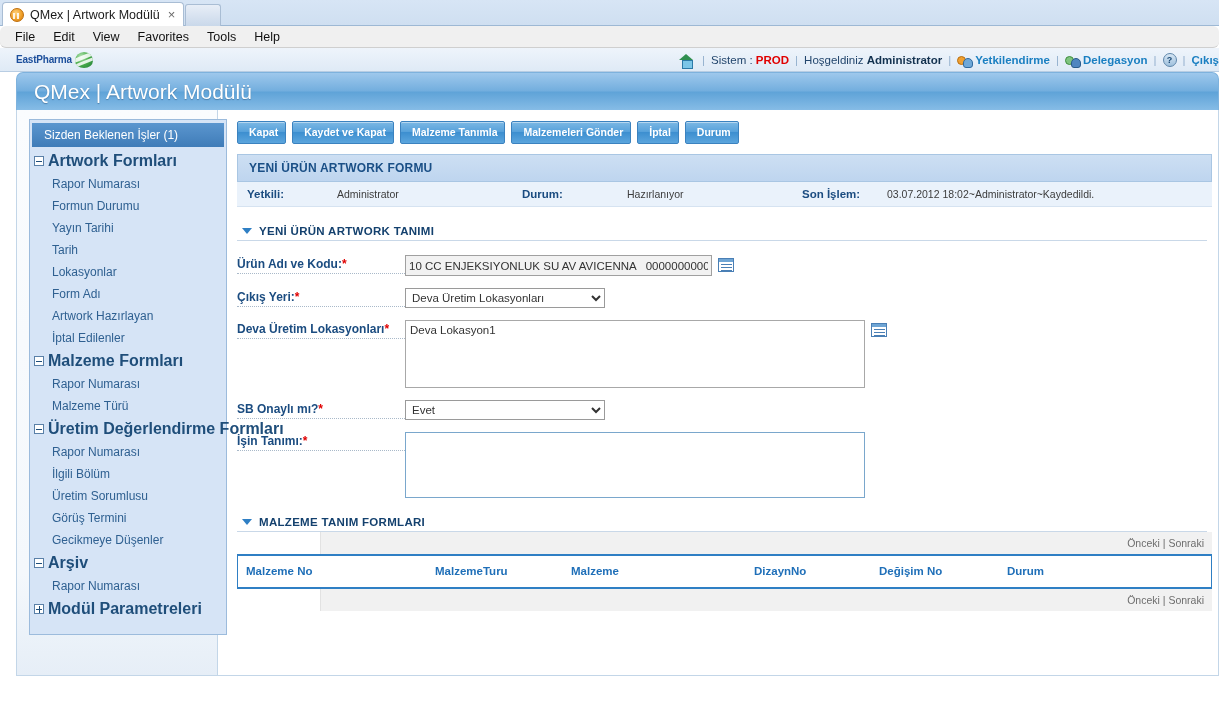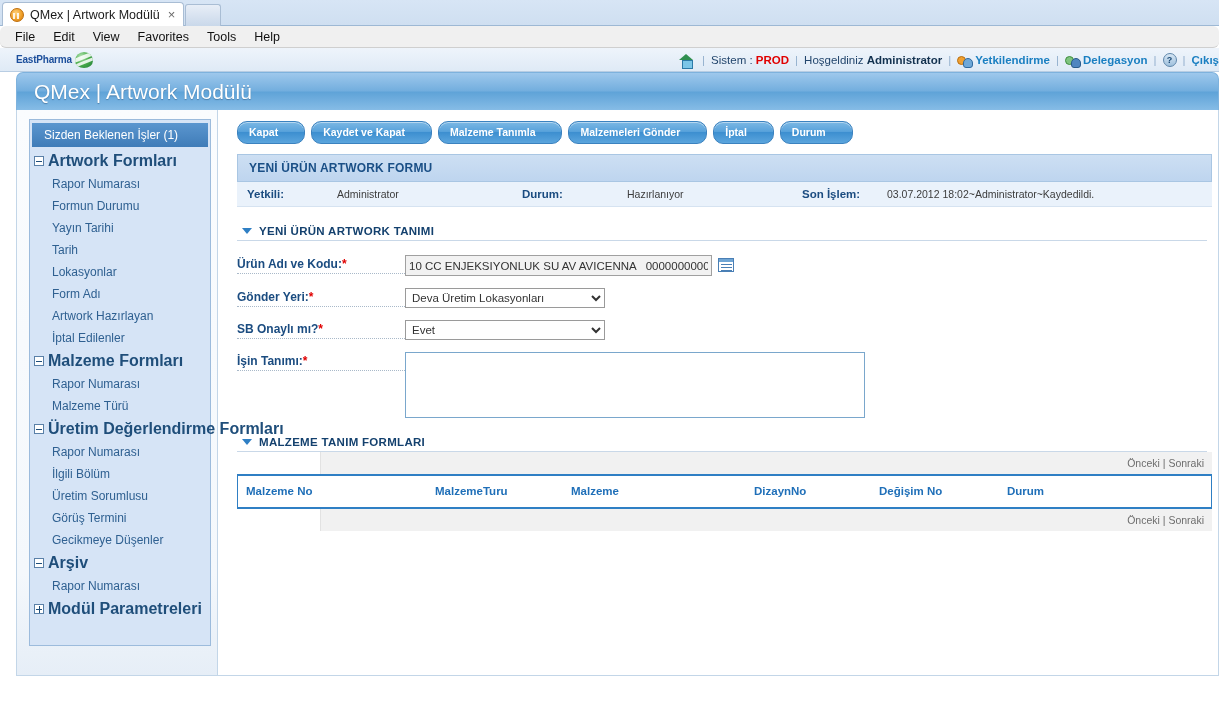--- a/index.html
+++ b/index.html
@@ -180,24 +180,24 @@
 
   
   .sidebar {
     width: 201px;
     flex: 0 0 201px;
     background: linear-gradient(to bottom, #fafcfe 0%, #f4f8fc 82%, #e6eef7 100%);
     border-right: 1px solid #c3d6e8;
     padding: 9px 0 0 12px;
   }
   .nav-panel {
-    width: 182px;
+    width: 198px;
     background: #d6e4f6;
     border: 1px solid #9cbbdc;
-    padding: 3px 0 24px 0;
+    padding: 3px 0 13px 0;
   }
   .nav-top {
     background: linear-gradient(to bottom, #5b96cf, #3f7cb8);
     color: #ffffff;
     font-size: 12px;
     padding: 5px 0 5px 12px;
     margin: 0 2px 2px 2px;
   }
   .nav-group {
     font-size: 16px; font-weight: bold; color: #1f4e7a;
@@ -229,25 +229,25 @@
     padding: 11px 0 0 19px;
     position: relative;
     overflow: hidden;
   }
 
   
   .toolbar { display: flex; gap: 6px; margin-bottom: 10px; }
   .btn {
     background: linear-gradient(to bottom, #7cb8e4 0%, #58a2db 45%, #3d8fd0 50%, #5ba5dd 100%);
     border: 1px solid #3b82bf;
-    border-radius: 10px;
+    border-radius: 2px;
     color: #ffffff;
     font-size: 10.5px;
     font-weight: bold;
-    padding: 4px 26px 5px 11px;
+    padding: 4px 7px 5px 11px;
     cursor: pointer;
     box-shadow: inset 0 1px 0 rgba(255,255,255,.45);
     white-space: nowrap;
   }
 
   
   .form-header-bar {
     background: linear-gradient(to bottom, #cddff3, #bed5ef);
     border: 1px solid #a9c6e3;
     color: #1a4f86;
@@ -536,29 +536,38 @@
               <span>Ürün Adı ve Kodu:</span><span class="req">*</span>
             </div>
             <div class="field-wrap">
               <input class="txt" type="text" value="10 CC ENJEKSIYONLUK SU AV AVICENNA   0000000000020004" style="">
               <span class="lookup-icon"></span>
             </div>
           </div>
 
           <div class="form-row">
             <div class="form-label">
-              <span>Gönder Yeri:</span><span class="req">*</span>
+              <span>Çıkış Yeri:</span><span class="req">*</span>
             </div>
             <div class="field-wrap">
               <select class="sel">
                 <option>Deva Üretim Lokasyonları</option>
               </select>
             </div>
           </div>
 
+          <div class="form-row">
+            <div class="form-label">
+              <span>Deva Üretim Lokasyonları</span><span class="req">*</span>
+            </div>
+            <div class="field-wrap">
+              <textarea class="ta" style="">Deva Lokasyon1</textarea>
+              <span class="lookup-icon"></span>
+            </div>
+          </div>
 
           <div class="form-row">
             <div class="form-label">
               <span>SB Onaylı mı?</span><span class="req">*</span>
             </div>
             <div class="field-wrap">
               <select class="sel">
                 <option>Evet</option>
               </select>
             </div>

